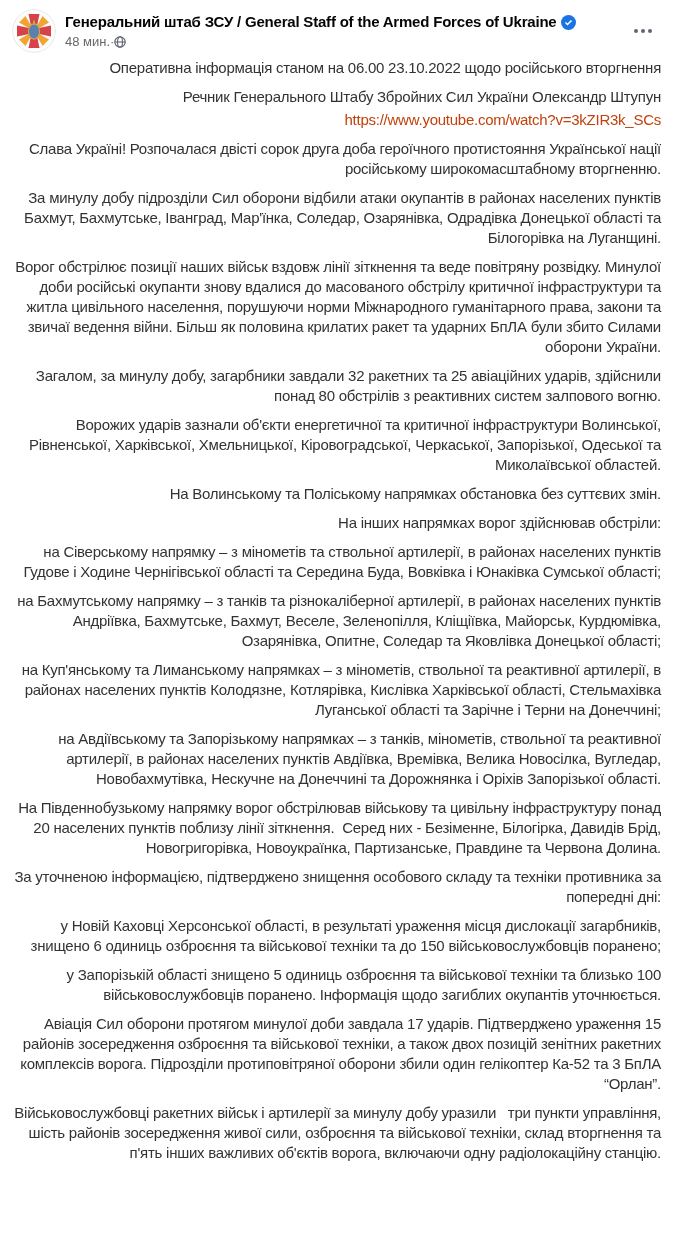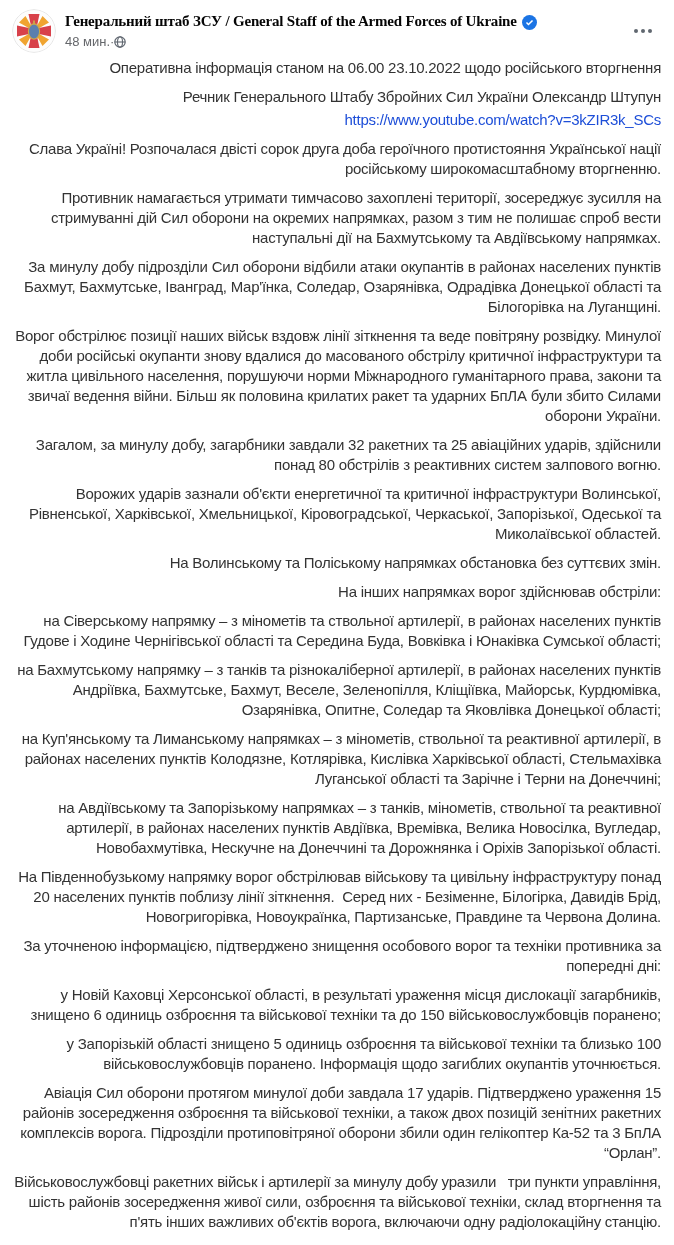--- a/index.html
+++ b/index.html
@@ -21,21 +21,21 @@
     width: 44px; height: 44px;
     flex: 0 0 44px;
     border-radius: 50%;
     cursor: pointer;
     display: block;
   }
   .header-info { margin-left: 9px; flex: 1 1 auto; padding-top: 3px; min-width: 0; }
   .name-row {
     display: flex; align-items: center; gap: 5px;
     font-size: 15px; font-weight: 700; color: #050505;
-    letter-spacing: -0.2px; line-height: 19px; font-family: Liberation Serif, serif;
+    letter-spacing: -0.2px; line-height: 19px;
   }
   .page-name { cursor: pointer; }
   .verified { width: 15px; height: 15px; flex: 0 0 15px; margin-top: 1px; }
   .meta-row {
     display: flex; align-items: center; 
     margin-top: 3px;
     font-size: 13px; color: #65676b; line-height: 16px;
   }
   .timestamp { cursor: pointer; }
   .globe { width: 12px; height: 12px; display: block; }
@@ -54,21 +54,21 @@
     padding: 3px 13px 12px 13px;
     font-size: 15px;
     line-height: 20px;
     color: #333333;
     letter-spacing: -0.25px;
   }
   .para { margin: 0 0 9px 0; white-space: pre-wrap; text-align: right; }
   .para.link {
     display: block;
     margin: -6px 0 9px 0;
-    color: #1d4ed8;
+    color: #c2410c;
     text-decoration: none;
     word-break: break-all;
     cursor: pointer;
   }
 </style>
 </head>
 <body>
 
 <div class="post">
 
@@ -117,32 +117,31 @@
       <span class="dot"></span>
       <span class="dot"></span>
     </div>
   </div>
 
   <div class="post-text">
       <div class="para">Оперативна інформація станом на 06.00 23.10.2022 щодо російського вторгнення</div>
       <div class="para">Речник Генерального Штабу Збройних Сил України Олександр Штупун</div>
       <a class="para link" href="#">https://www.youtube.com/watch?v=3kZIR3k_SCs</a>
       <div class="para">Слава Україні! Розпочалася двісті сорок друга доба героїчного протистояння Української нації російському широкомасштабному вторгненню.</div>
-      <div class="para">Противник намагається утримати тимчасово захоплені території, зосереджує зусилля на стримуванні дій Сил оборони на окремих напрямках, разом з тим не полишає спроб вести наступальні дії на Бахмутському та Авдіївському напрямках.</div>
       <div class="para">За минулу добу підрозділи Сил оборони відбили атаки окупантів в районах населених пунктів Бахмут, Бахмутське, Іванград, Мар'їнка, Соледар, Озарянівка, Одрадівка Донецької області та Білогорівка на Луганщині.</div>
       <div class="para">Ворог обстрілює позиції наших військ вздовж лінії зіткнення та веде повітряну розвідку. Минулої доби російські окупанти знову вдалися до масованого обстрілу критичної інфраструктури та житла цивільного населення, порушуючи норми Міжнародного гуманітарного права, закони та звичаї ведення війни. Більш як половина крилатих ракет та ударних БпЛА були збито Силами оборони України.</div>
       <div class="para">Загалом, за минулу добу, загарбники завдали 32 ракетних та 25 авіаційних ударів, здійснили понад 80 обстрілів з реактивних систем залпового вогню.</div>
       <div class="para">Ворожих ударів зазнали об'єкти енергетичної та критичної інфраструктури Волинської, Рівненської, Харківської, Хмельницької, Кіровоградської, Черкаської, Запорізької, Одеської та Миколаївської областей.</div>
       <div class="para">На Волинському та Поліському напрямках обстановка без суттєвих змін.</div>
       <div class="para">На інших напрямках ворог здійснював обстріли:</div>
       <div class="para">на Сіверському напрямку – з мінометів та ствольної артилерії, в районах населених пунктів Гудове і Ходине Чернігівської області та Середина Буда, Вовківка і Юнаківка Сумської області;</div>
       <div class="para">на Бахмутському напрямку – з танків та різнокаліберної артилерії, в районах населених пунктів Андріївка, Бахмутське, Бахмут, Веселе, Зеленопілля, Кліщіївка, Майорськ, Курдюмівка, Озарянівка, Опитне, Соледар та Яковлівка Донецької області;</div>
       <div class="para">на Куп'янському та Лиманському напрямках – з мінометів, ствольної та реактивної артилерії, в районах населених пунктів Колодязне, Котлярівка, Кислівка Харківської області, Стельмахівка Луганської області та Зарічне і Терни на Донеччині;</div>
       <div class="para">на Авдіївському та Запорізькому напрямках – з танків, мінометів, ствольної та реактивної артилерії, в районах населених пунктів Авдіївка, Времівка, Велика Новосілка, Вугледар, Новобахмутівка, Нескучне на Донеччині та Дорожнянка і Оріхів Запорізької області.</div>
       <div class="para">На Південнобузькому напрямку ворог обстрілював військову та цивільну інфраструктуру понад 20 населених пунктів поблизу лінії зіткнення.  Серед них - Безіменне, Білогірка, Давидів Брід, Новогригорівка, Новоукраїнка, Партизанське, Правдине та Червона Долина.</div>
-      <div class="para">За уточненою інформацією, підтверджено знищення особового ворог та техніки противника за попередні дні:</div>
+      <div class="para">За уточненою інформацією, підтверджено знищення особового складу та техніки противника за попередні дні:</div>
       <div class="para">у Новій Каховці Херсонської області, в результаті ураження місця дислокації загарбників, знищено 6 одиниць озброєння та військової техніки та до 150 військовослужбовців поранено;</div>
       <div class="para">у Запорізькій області знищено 5 одиниць озброєння та військової техніки та близько 100 військовослужбовців поранено. Інформація щодо загиблих окупантів уточнюється.</div>
       <div class="para">Авіація Сил оборони протягом минулої доби завдала 17 ударів. Підтверджено ураження 15 районів зосередження озброєння та військової техніки, а також двох позицій зенітних ракетних комплексів ворога. Підрозділи протиповітряної оборони збили один гелікоптер Ка-52 та 3 БпЛА “Орлан”.</div>
       <div class="para">Військовослужбовці ракетних військ і артилерії за минулу добу уразили   три пункти управління, шість районів зосередження живої сили, озброєння та військової техніки, склад вторгнення та п'ять інших важливих об'єктів ворога, включаючи одну радіолокаційну станцію.</div>
     </div>
 
 </div>
 
 </body></html>

